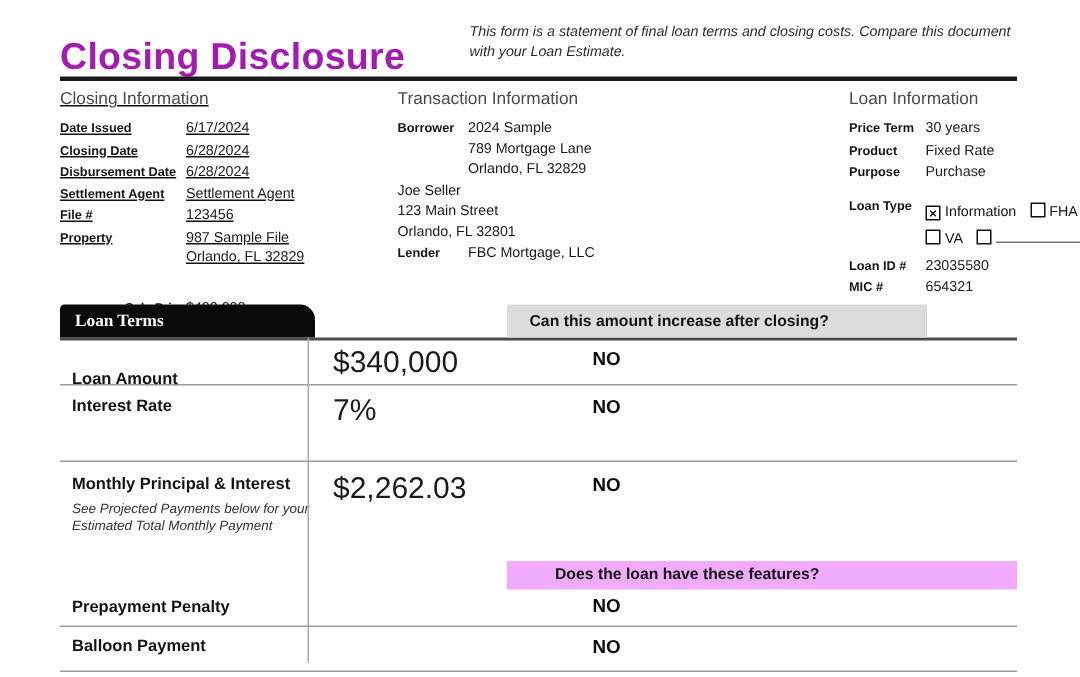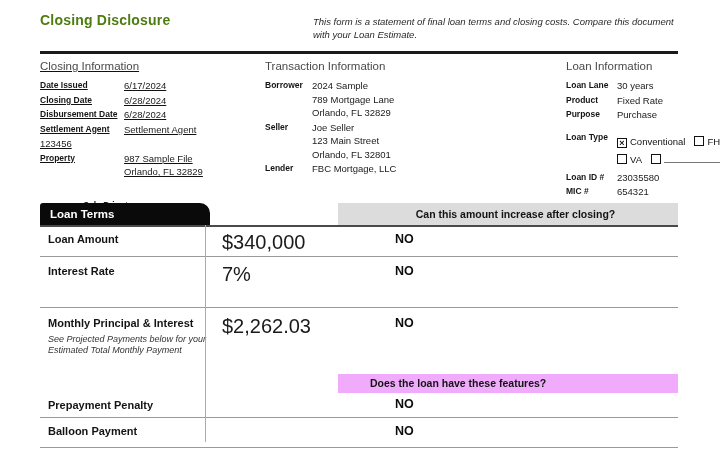--- a/index.html
+++ b/index.html
@@ -3,22 +3,22 @@
 <meta charset="utf-8">
 <style>
   html,body { margin:0; padding:0; background:#fff; }
   .page {
     position:relative; width:720px; height:451px; background:#ffffff;
     font-family:"Liberation Sans", sans-serif; color:#111; overflow:hidden;
   }
 
   
   .doc-title {
-    position:absolute; left:40px; top:12px; margin:0;
-    font-size:14px; font-weight:bold; color:#4d7c0f; letter-spacing:0.2px;
+    position:absolute; left:40px; top:24px; margin:0;
+    font-size:25px; font-weight:bold; color:#a21caf; letter-spacing:0.2px;
   }
   .doc-note {
     position:absolute; left:313px; top:15px; width:366px;
     font-size:9.5px; font-style:italic; color:#2a2a2a; line-height:1.4;
   }
   .title-rule {
     position:absolute; left:40px; top:51px; width:638px; height:3px; background:#1a1a1a;
   }
 
   
@@ -46,26 +46,26 @@
   }
   .cb-label { margin-right:9px; }
   .blank-line { display:inline-block; width:64px; height:9px; border-bottom:1px solid #777; }
 
   
   .lt-table { position:absolute; left:40px; top:203px; width:638px; height:239px; }
   .lt-header { position:relative; height:22px; border-bottom:2px solid #4a4a4a; }
   .lt-tab {
     position:absolute; left:0; top:0; width:170px; height:22px; background:#0a0a0a;
     border-radius:3px 10px 0 0; color:#fff; font-size:11.5px; font-weight:bold;
-    line-height:22px; padding-left:10px; box-sizing:border-box;
+    line-height:22px; padding-left:10px; box-sizing:border-box;font-family:Liberation Serif, serif;
   }
   .lt-qbar {
-    position:absolute; left:298px; top:0; width:340px; height:22px; background:#dcdcdc;
+    position:absolute; left:298px; top:0; width:280px; height:22px; background:#dcdcdc;
     font-size:10.5px; font-weight:bold; line-height:22px; padding-left:15px;
-    box-sizing:border-box; color:#141414;text-align:center;
+    box-sizing:border-box; color:#141414;
   }
   .lt-vline { position:absolute; left:165px; top:22px; width:1px; height:217px; background:#ababab; }
   .lt-row { position:relative; }
   .bb { border-bottom:1px solid #9a9a9a; }
   .r1 { height:29px; } .r2 { height:50px; } .r3 { height:66px; }
   .r4 { height:19px; } .r5 { height:24px; } .r6 { height:29px; }
   .lt-label { position:absolute; left:8px; font-size:11px; font-weight:bold; color:#141414; }
   .lt-value { position:absolute; left:182px; font-size:20px; color:#1a1a1a; }
   .lt-answer { position:absolute; left:307px; font-size:12.5px; font-weight:bold; color:#0d0d0d;margin-left:48px; }
   .lt-subnote {
@@ -99,20 +99,21 @@
     </div>
     <div class="irow">
       <span class="ilabel">Disbursement Date</span>
       <span class="ivalue">6/28/2024</span>
     </div>
     <div class="irow">
       <span class="ilabel">Settlement Agent</span>
       <span class="ivalue">Settlement Agent</span>
     </div>
     <div class="irow">
+      <span class="ilabel">File #</span>
       <span class="ivalue">123456</span>
     </div>
     <div class="irow">
       <span class="ilabel">Property</span>
       <span class="ivalue">987 Sample File
 Orlando, FL  32829</span>
     </div>
     <div class="irow gap-top-6">
       <span class="ilabel">Sale Price</span>
       <span class="ivalue">$400,000</span>
@@ -121,50 +122,49 @@
 
   <div class="info-col" id="col-transaction">
     <h2 class="info-heading">Transaction Information</h2>
     <div class="irow">
       <span class="ilabel">Borrower</span>
       <span class="ivalue">2024 Sample
 789 Mortgage Lane
 Orlando, FL 32829</span>
     </div>
     <div class="irow">
-      <span class="ilabel">Seller</span>
       <span class="ivalue">Joe Seller
 123 Main Street
 Orlando, FL  32801</span>
     </div>
     <div class="irow">
       <span class="ilabel">Lender</span>
       <span class="ivalue">FBC Mortgage, LLC</span>
     </div>
   </div>
 
   <div class="info-col" id="col-loan">
     <h2 class="info-heading">Loan Information</h2>
     <div class="irow">
-      <span class="ilabel">Loan Lane</span>
+      <span class="ilabel">Price Term</span>
       <span class="ivalue">30 years</span>
     </div>
     <div class="irow">
       <span class="ilabel">Product</span>
       <span class="ivalue">Fixed Rate</span>
     </div>
     <div class="irow">
       <span class="ilabel">Purpose</span>
       <span class="ivalue">Purchase</span>
     </div>
     <div class="irow gap-top-9">
       <span class="ilabel">Loan Type</span>
       <span>
         <span class="cbline">
-          <span class="cb-box">×</span><span class="cb-label">Conventional</span><span class="cb-box"></span><span class="cb-label">FHA</span>
+          <span class="cb-box">×</span><span class="cb-label">Information</span><span class="cb-box"></span><span class="cb-label">FHA</span>
         </span>
         <span class="cbline">
           <span class="cb-box"></span><span class="cb-label">VA</span><span class="cb-box"></span><span class="blank-line"></span>
         </span>
       </span>
     </div>
     <div class="irow gap-top-4">
       <span class="ilabel">Loan ID #</span>
       <span class="ivalue">23035580</span>
     </div>
@@ -174,21 +174,21 @@
     </div>
   </div>
 
   <div class="lt-table">
     <div class="lt-header">
       <div class="lt-tab">Loan Terms</div>
       <div class="lt-qbar">Can this amount increase after closing?</div>
     </div>
 
     <div class="lt-row r1 bb">
-      <span class="lt-label" style="top:6px">Loan Amount</span>
+      <span class="lt-label" style="top:20px">Loan Amount</span>
       <span class="lt-value" style="top:4px">$340,000</span>
       <span class="lt-answer" style="top:5px">NO</span>
     </div>
 
     <div class="lt-row r2 bb">
       <span class="lt-label" style="top:8px">Interest Rate</span>
       <span class="lt-value" style="top:6px">7%</span>
       <span class="lt-answer" style="top:7px">NO</span>
     </div>
 

